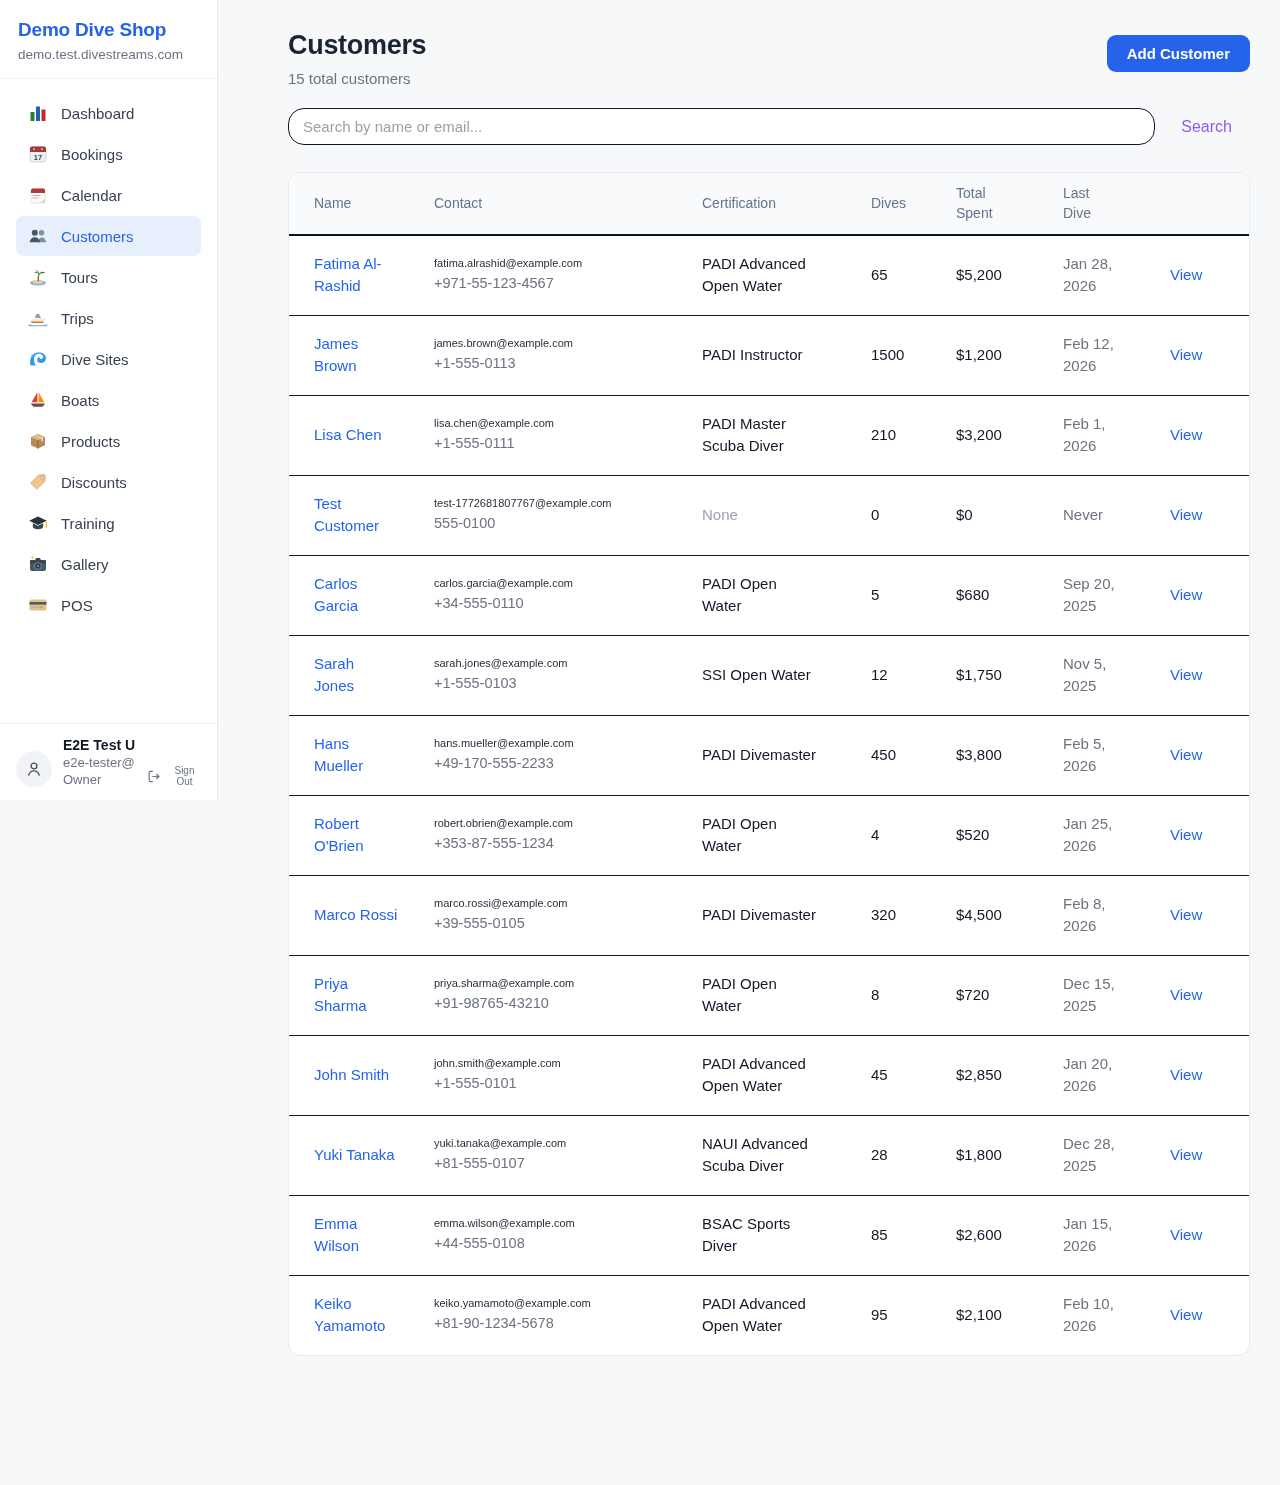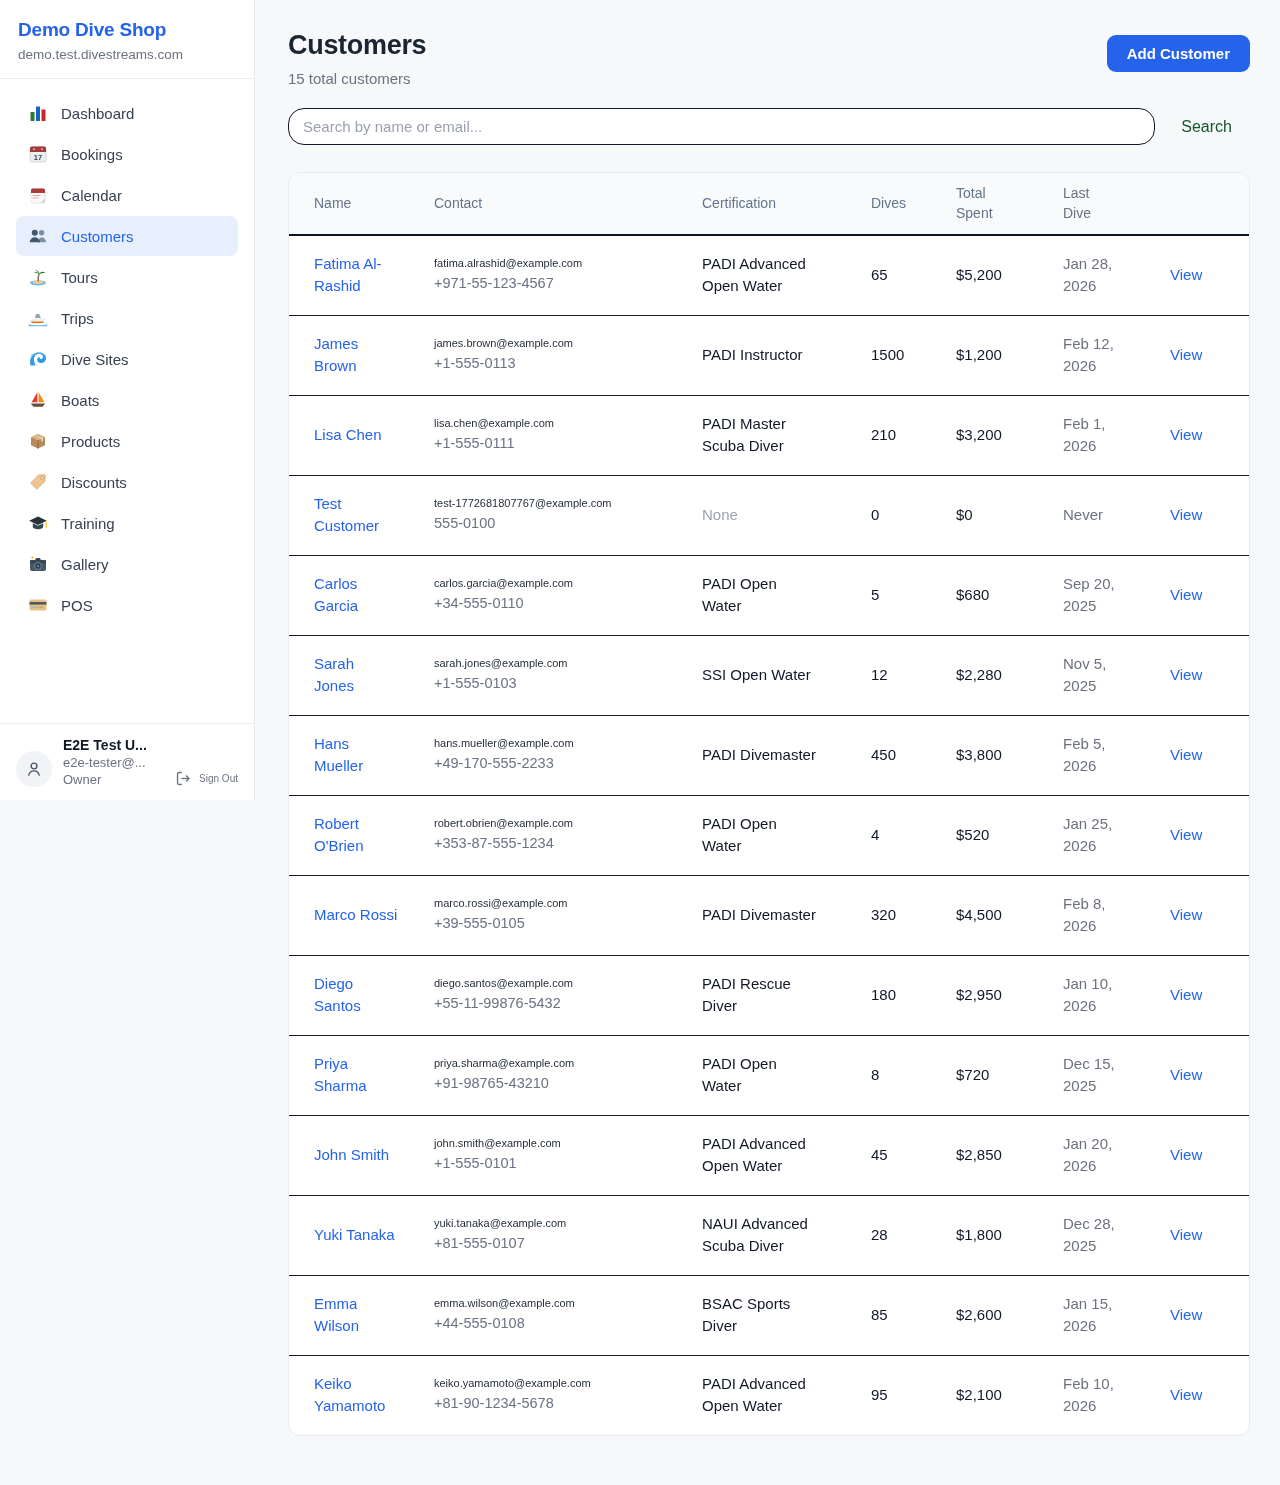--- a/index.html
+++ b/index.html
@@ -7,21 +7,21 @@
   body {
     min-height: 1485px;
     background: #f7f8fa;
     font-family: "Liberation Sans", sans-serif;
     color: #111827;
     position: relative;
   }
   
   .sidebar {
     position: absolute; left: 0; top: 0;
-    width: 255px; height: 800px;
+    width: 218px; height: 800px;
     background: #ffffff;
     border-right: 1px solid #e8ecf0;
     display: flex; flex-direction: column;
   }
   .brand { padding: 19px 20px 16px 18px; border-bottom: 1px solid #edf0f3; cursor: pointer; }
   .brand-title { font-size: 19px; font-weight: 700; color: #2563eb; letter-spacing: -0.2px; }
   .brand-domain { font-size: 13.5px; color: #6b7280; margin-top: 6px; }
   .nav { padding: 14px 16px; flex: 1 1 auto; }
   .nav-item {
     display: flex; align-items: center; gap: 13px;
@@ -65,21 +65,21 @@
   .search-row { display: flex; align-items: center; margin-bottom: 27px; }
   .search-input {
     flex: 1 1 auto; height: 37px;
     border: 1px solid #111827; border-radius: 16px;
     padding: 0 14px; font-size: 15px; font-family: inherit;
     color: #111827; background: #ffffff; outline: none;
   }
   .search-input::placeholder { color: #9aa1ac; }
   .search-btn {
     background: none; border: none; cursor: pointer; font-family: inherit;
-    font-size: 16px; color: #14532d; padding: 0 18px 0 26px;
+    font-size: 16px; color: #8b5cf6; padding: 0 18px 0 26px;
   }
   
   .card {
     background: #ffffff; border: 1px solid #e8ecf0;
     border-radius: 12px; overflow: hidden;
   }
   table { width: 100%; border-collapse: collapse; table-layout: fixed; }
   col.w-name { width: 145px; } col.w-contact { width: 268px; }
   col.w-cert { width: 169px; } col.w-dives { width: 85px; }
   col.w-total { width: 107px; } col.w-last { width: 107px; }
@@ -386,21 +386,21 @@
     <td class="c-view"><a class="view-link">View</a></td>
   </tr>
           <tr>
     <td class="c-name"><a class="name-link">Sarah Jones</a></td>
     <td class="c-contact">
       <div class="email">sarah.jones@example.com</div>
       <div class="phone">+1-555-0103</div>
     </td>
     <td class="c-cert">SSI Open Water</td>
     <td class="c-dives">12</td>
-    <td class="c-total">$2,280</td>
+    <td class="c-total">$1,750</td>
     <td class="c-last">Nov 5, 2025</td>
     <td class="c-view"><a class="view-link">View</a></td>
   </tr>
           <tr>
     <td class="c-name"><a class="name-link">Hans Mueller</a></td>
     <td class="c-contact">
       <div class="email">hans.mueller@example.com</div>
       <div class="phone">+49-170-555-2233</div>
     </td>
     <td class="c-cert">PADI Divemaster</td>
@@ -424,32 +424,20 @@
           <tr>
     <td class="c-name"><a class="name-link">Marco Rossi</a></td>
     <td class="c-contact">
       <div class="email">marco.rossi@example.com</div>
       <div class="phone">+39-555-0105</div>
     </td>
     <td class="c-cert">PADI Divemaster</td>
     <td class="c-dives">320</td>
     <td class="c-total">$4,500</td>
     <td class="c-last">Feb 8, 2026</td>
-    <td class="c-view"><a class="view-link">View</a></td>
-  </tr>
-          <tr>
-    <td class="c-name"><a class="name-link">Diego Santos</a></td>
-    <td class="c-contact">
-      <div class="email">diego.santos@example.com</div>
-      <div class="phone">+55-11-99876-5432</div>
-    </td>
-    <td class="c-cert">PADI Rescue Diver</td>
-    <td class="c-dives">180</td>
-    <td class="c-total">$2,950</td>
-    <td class="c-last">Jan 10, 2026</td>
     <td class="c-view"><a class="view-link">View</a></td>
   </tr>
           <tr>
     <td class="c-name"><a class="name-link">Priya Sharma</a></td>
     <td class="c-contact">
       <div class="email">priya.sharma@example.com</div>
       <div class="phone">+91-98765-43210</div>
     </td>
     <td class="c-cert">PADI Open Water</td>
     <td class="c-dives">8</td>

